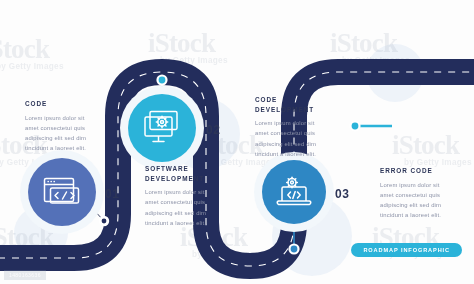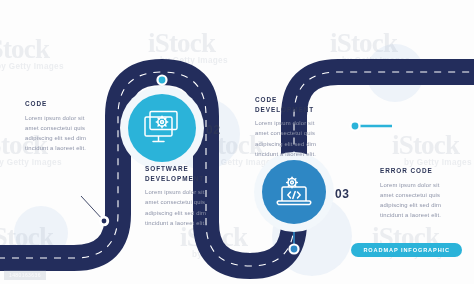--- a/index.html
+++ b/index.html
@@ -126,20 +126,37 @@
     <circle cx="162" cy="80" r="5.6" fill="#ffffff"></circle>
     <circle cx="162" cy="80" r="3.4" fill="#2bb3d9"></circle>
 
     <circle cx="294" cy="249" r="5.6" fill="#ffffff"></circle>
     <circle cx="294" cy="249" r="3.4" fill="#2e87c4"></circle>
 
     <circle cx="355" cy="126" r="5.6" fill="#ffffff"></circle>
     <circle cx="355" cy="126" r="3.4" fill="#2bb3d9"></circle>
   </svg>
 
+  <div class="node" style="left:28px; top:158px;">
+    <div class="halo" style="left:-8px; top:-8px; width:84px; height:84px;"></div>
+    <div class="disc" style="position:relative; z-index:1; width:68px; height:68px; background:#5471b8;">
+      <svg width="40" height="34" viewBox="0 0 40 34" fill="none" stroke="#ffffff" stroke-width="1.5">
+        <rect x="2.5" y="3.5" width="29" height="23" rx="1.6"></rect>
+        <line x1="2.5" y1="9.5" x2="31.5" y2="9.5"></line>
+        <circle cx="6.2" cy="6.5" r="0.85" fill="#ffffff" stroke="none"></circle>
+        <circle cx="9.2" cy="6.5" r="0.85" fill="#ffffff" stroke="none"></circle>
+        <circle cx="12.2" cy="6.5" r="0.85" fill="#ffffff" stroke="none"></circle>
+        <rect x="8.5" y="13" width="28" height="15" rx="1.6"></rect>
+        <polyline points="16,17.5 13,20.5 16,23.5" stroke-linecap="round" stroke-linejoin="round"></polyline>
+        <polyline points="29,17.5 32,20.5 29,23.5" stroke-linecap="round" stroke-linejoin="round"></polyline>
+        <line x1="24.5" y1="17" x2="20.5" y2="24" stroke-linecap="round"></line>
+      </svg>
+    </div>
+    <div class="num" style="left:77px; top:29px;">01</div>
+  </div>
   <div class="block" style="left:25px; top:99px;">
     <h3>CODE</h3>
     <p>Lorem ipsum dolor sit amet consectetui quis adipiscing elit sed dim tincidunt a laoreet elit.</p>
   </div>
 
   <div class="node" style="left:128px; top:94px;">
     <div class="halo" style="left:-8px; top:-8px; width:84px; height:84px;"></div>
     <div class="disc" style="position:relative; z-index:1; width:68px; height:68px; background:#2bb3d9;">
       <svg width="40" height="38" viewBox="0 0 40 38" fill="none" stroke="#ffffff" stroke-width="1.5">
         <rect x="8" y="2.5" width="27" height="18" rx="1.4"></rect>

